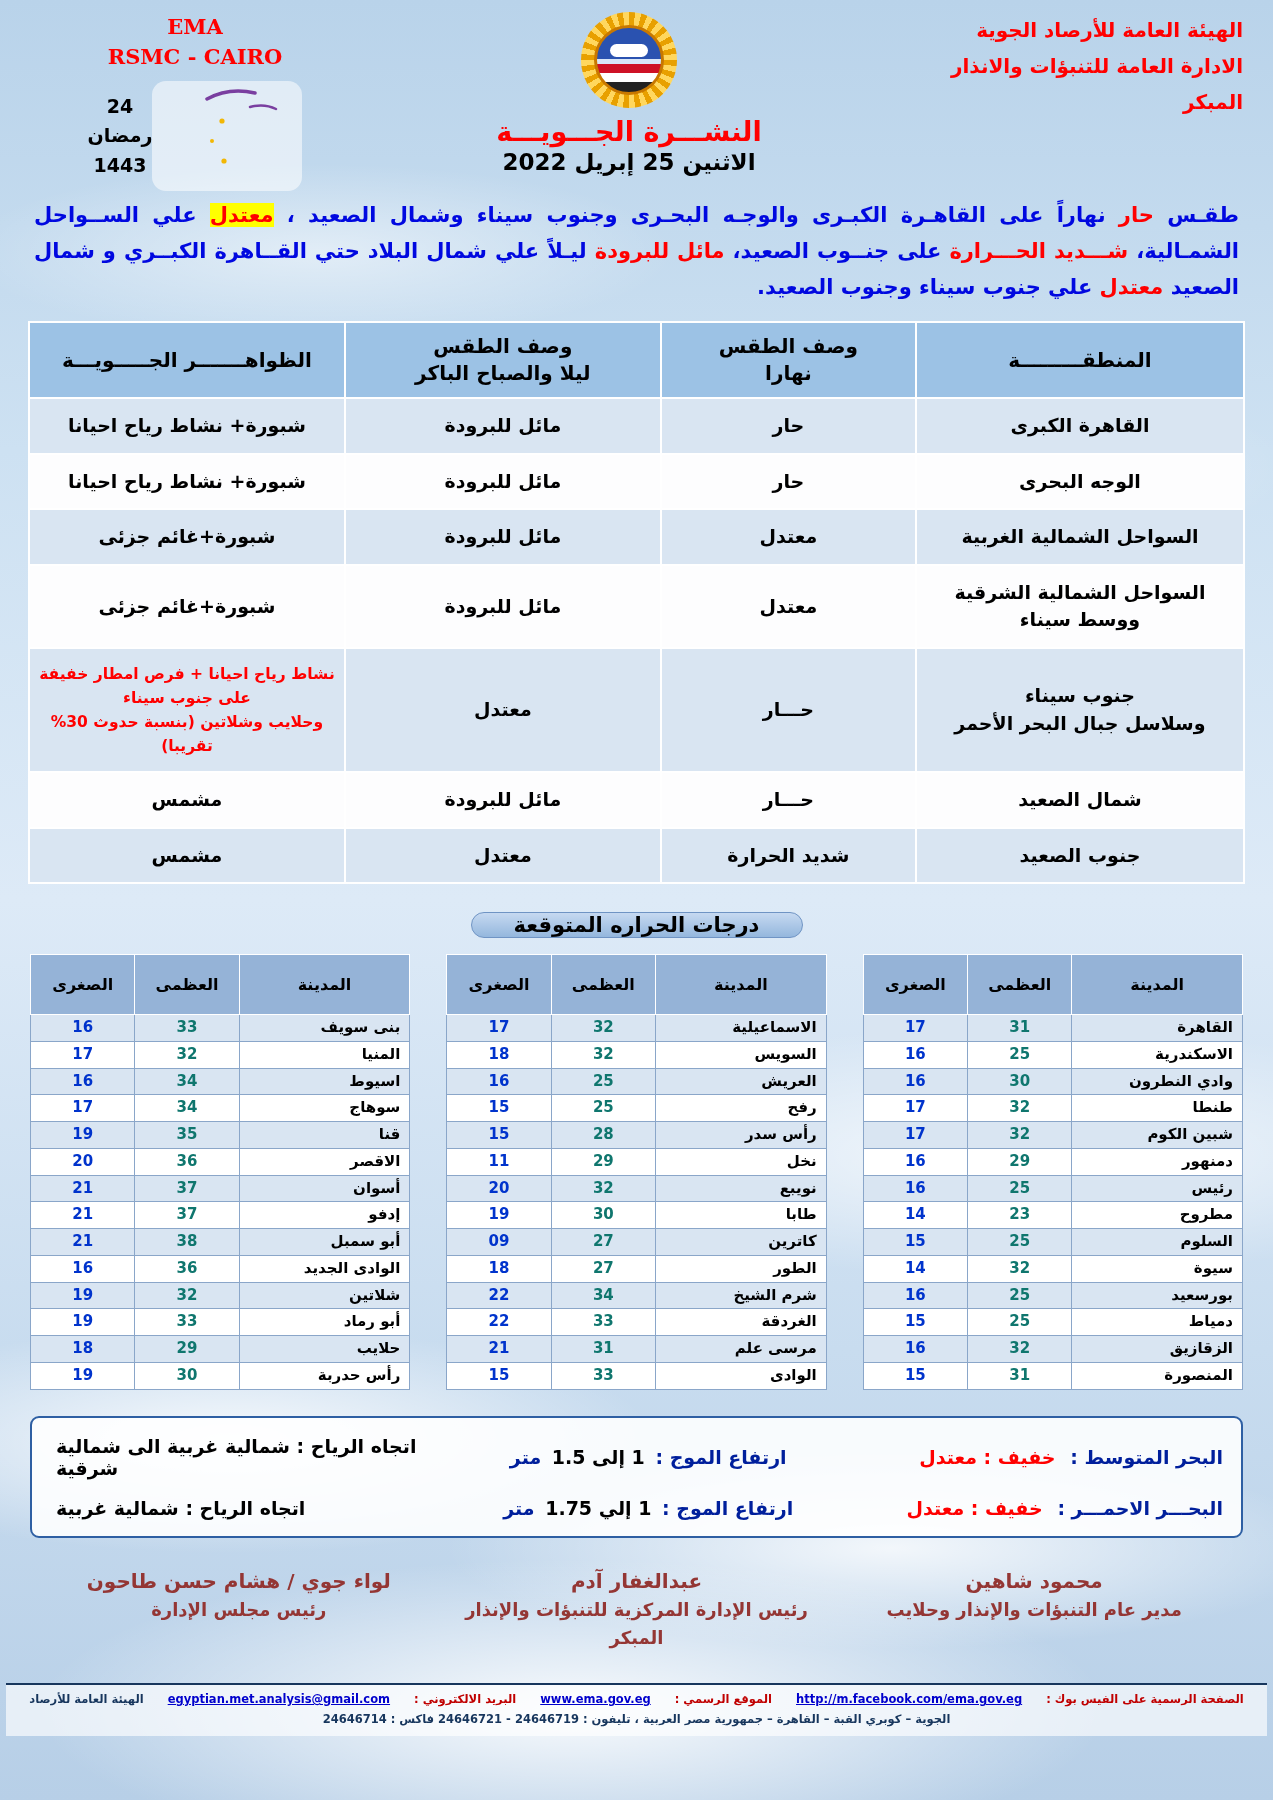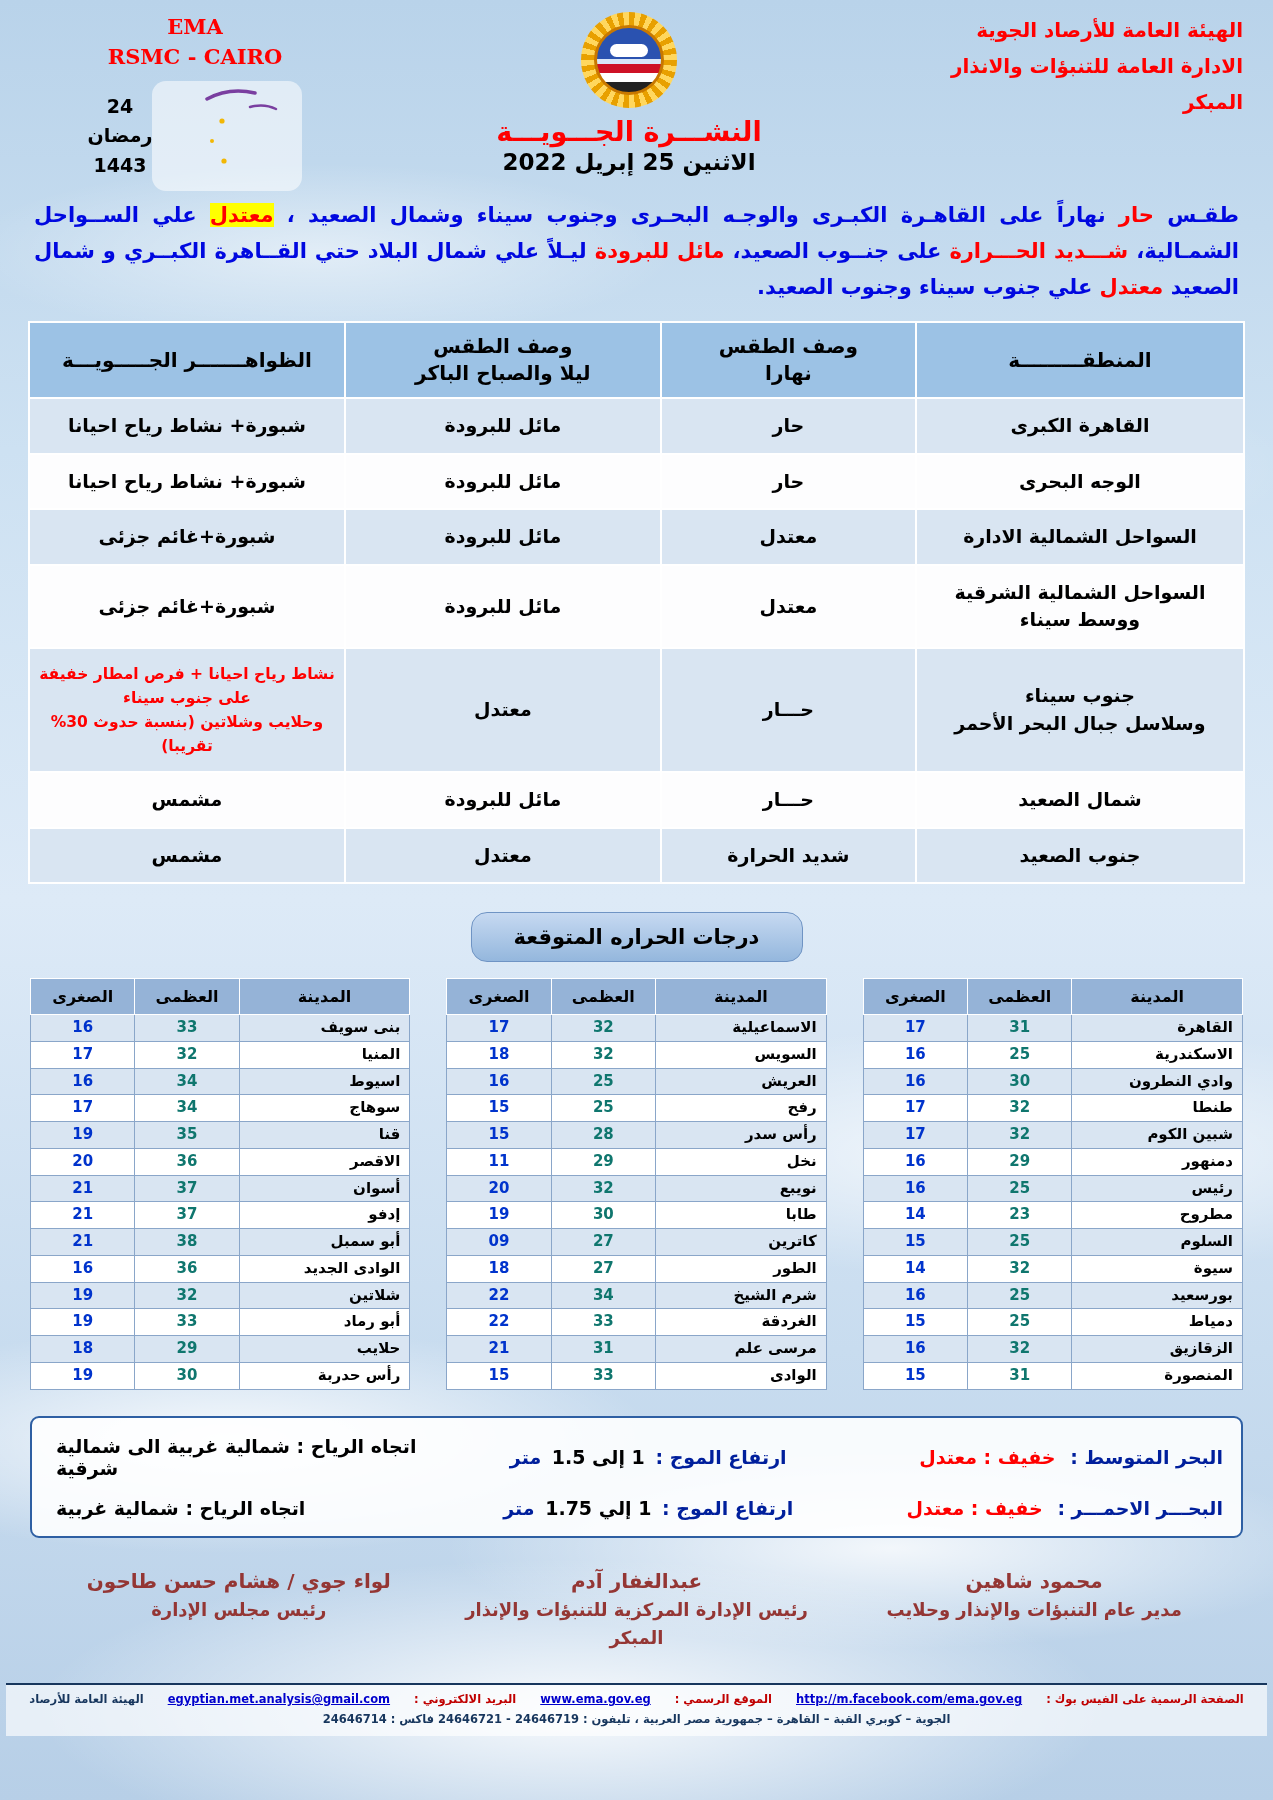--- a/index.html
+++ b/index.html
@@ -48,25 +48,25 @@
                  padding:10px 6px; white-space:pre-line; line-height:1.35; }
   .forecast td { border:2px solid #ffffff; text-align:center; font-weight:bold; font-size:19px;
                  padding:13px 8px; white-space:pre-line; line-height:1.45; }
   .forecast tbody tr:nth-of-type(odd)  { background:#d9e5f2; }
   .forecast tbody tr:nth-of-type(even) { background:#fdfdfe; }
   .forecast tbody tr:nth-of-type(5) td:nth-of-type(4) { color:#ff0000; font-size:15.5px; line-height:1.55; }
   .c-region { width:27%; } .c-day { width:21%; } .c-night { width:26%; } .c-phen { width:26%; }
 
   
   .temps-title { width:330px; margin:28px auto 16px; text-align:center; font-size:21px; font-weight:bold;
-                 padding:12px 0; border-radius:16px; border:1px solid #6f94c4; color:#000;
+                 padding:0 0; border-radius:16px; border:1px solid #6f94c4; color:#000;
                  background:linear-gradient(180deg,#c6d9f1,#94b7dd); }
   .temps-row { display:flex; gap:36px; padding:0 30px; align-items:flex-start; }
   .temp-table { flex:1; border-collapse:collapse; border:1px solid #4f81bd; background:#fff; }
-  .temp-table th { background:#95b3d7; border:1px solid #ffffff; font-size:16px; font-weight:bold; padding:8px 2px; }
+  .temp-table th { background:#95b3d7; border:1px solid #ffffff; font-size:16px; font-weight:bold; padding:20px 2px; }
   .temp-table td { border:1px solid #8aa6c9; font-size:15px; font-weight:bold; text-align:center;
                    padding:2px 5px; line-height:1.45; }
   .temp-table td.city { text-align:right; padding-right:9px; }
   .temp-table td.tmax { color:#0f766e; }
   .temp-table td.tmin { color:#0033cc; }
   .temp-table tbody tr:nth-of-type(odd)  { background:#d9e5f2; }
   .temp-table tbody tr:nth-of-type(even) { background:#ffffff; }
   .col-city { width:45%; } .col-max { width:27.5%; } .col-min { width:27.5%; }
 
   
@@ -172,21 +172,21 @@
         </tr>
 
         <tr>
           <td>الوجه البحرى</td>
           <td>حار</td>
           <td>مائل للبرودة</td>
           <td>شبورة+ نشاط رياح احيانا</td>
         </tr>
 
         <tr>
-          <td>السواحل الشمالية الادارة</td>
+          <td>السواحل الشمالية الغربية</td>
           <td>معتدل</td>
           <td>مائل للبرودة</td>
           <td>شبورة+غائم جزئى</td>
         </tr>
 
         <tr>
           <td>السواحل الشمالية الشرقية
 ووسط سيناء</td>
           <td>معتدل</td>
           <td>مائل للبرودة</td>

